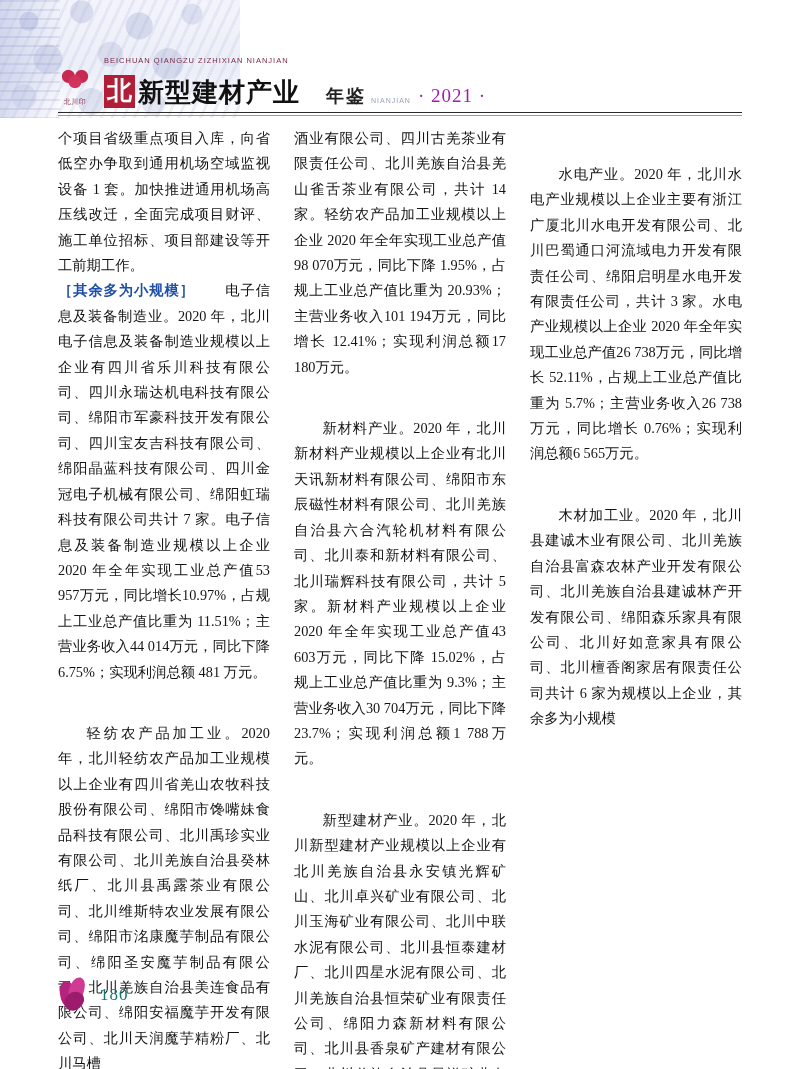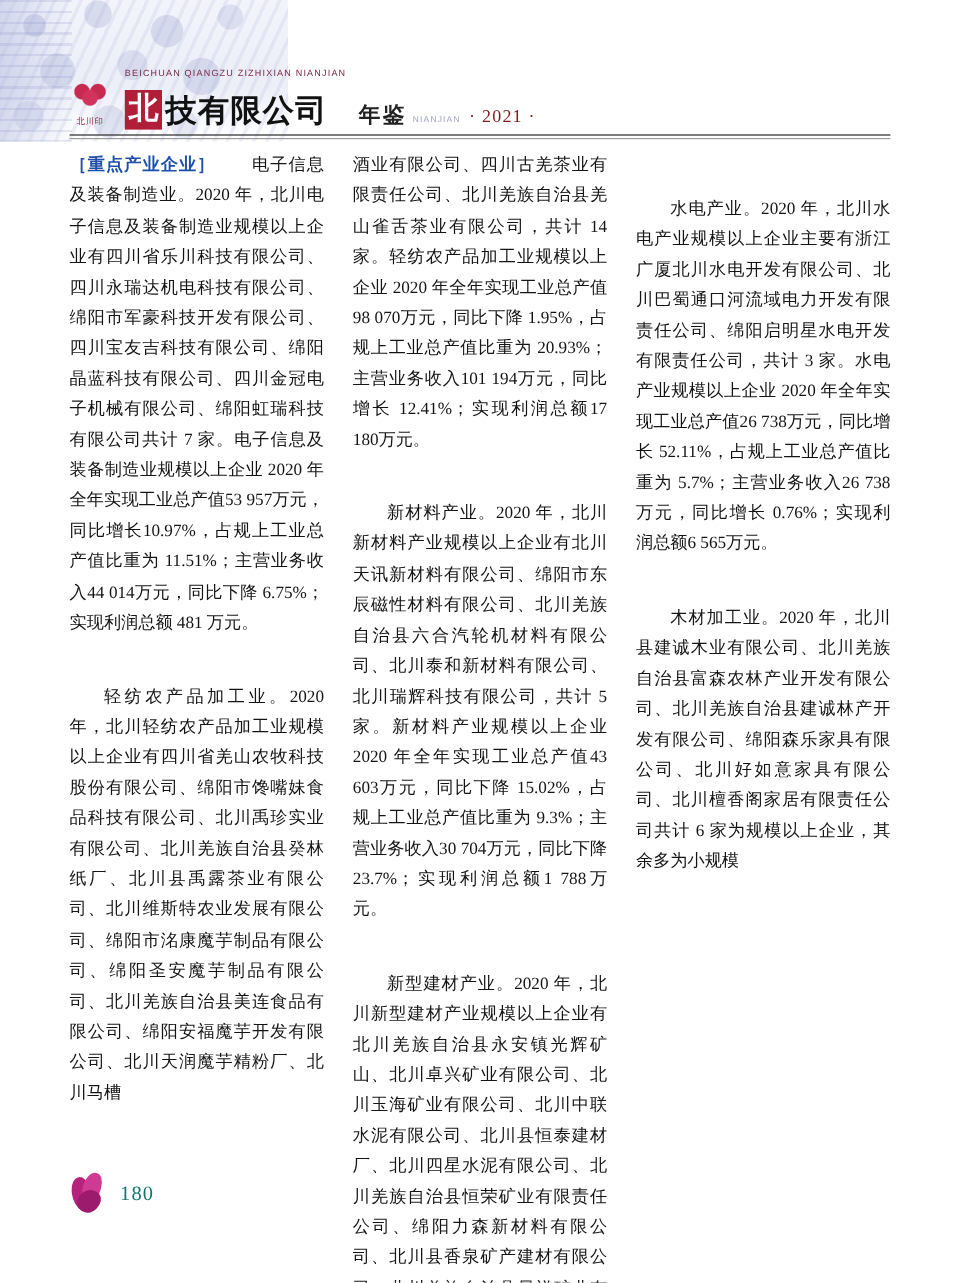--- a/index.html
+++ b/index.html
@@ -131,22 +131,22 @@
     letter-spacing: 2px;
   }
   .mast-year-sub {
     font-family: "Liberation Sans", sans-serif;
     font-size: 7px;
     color: #9aa0c0;
     letter-spacing: 1px;
     margin: 0 4px 4px 2px;
   }
   .mast-year-num {
-    font-size: 15px;
-    color: #7f1d1d;
+    font-size: 19px;
+    color: #a21caf;
     font-family: "Liberation Serif", serif;
     letter-spacing: 1px;
     margin-bottom: 1px;
   }
   .mast-rule {
     position: absolute;
     left: 58px;
     top: 112px;
     width: 684px;
     height: 1px;
@@ -241,33 +241,34 @@
   <div class="deco-band"></div>
 
   <div class="masthead">
     <div class="seal">
       <div class="seal-emblem"></div>
       <div class="seal-text">北川印</div>
     </div>
     <div class="mast-pinyin">BEICHUAN QIANGZU ZIZHIXIAN NIANJIAN</div>
     <div class="mast-title">
       <span class="mast-bei">北</span>
-      <span class="mast-rest">技有限公司</span>
+      <span class="mast-rest">新型建材产业</span>
       <span class="mast-year-label">年鉴</span>
       <span class="mast-year-sub">NIANJIAN</span>
       <span class="mast-year-num">· 2021 ·</span>
     </div>
   </div>
   <div class="mast-rule"></div>
   <div class="mast-rule-thin"></div>
 
   <div class="columns">
 
     <div class="col">
-      <p><span class="section-head">［重点产业企业］</span><span>　　电子信息及装备制造业。2020 年，北川电子信息及装备制造业规模以上企业有四川省乐川科技有限公司、四川永瑞达机电科技有限公司、绵阳市军豪科技开发有限公司、四川宝友吉科技有限公司、绵阳晶蓝科技有限公司、四川金冠电子机械有限公司、绵阳虹瑞科技有限公司共计 7 家。电子信息及装备制造业规模以上企业 2020 年全年实现工业总产值53 957万元，同比增长10.97%，占规上工业总产值比重为 11.51%；主营业务收入44 014万元，同比下降 6.75%；实现利润总额 481 万元。</span></p>
+      <p>个项目省级重点项目入库，向省低空办争取到通用机场空域监视设备 1 套。加快推进通用机场高压线改迁，全面完成项目财评、施工单位招标、项目部建设等开工前期工作。</p>
+      <p><span class="section-head">［其余多为小规模］</span><span>　　电子信息及装备制造业。2020 年，北川电子信息及装备制造业规模以上企业有四川省乐川科技有限公司、四川永瑞达机电科技有限公司、绵阳市军豪科技开发有限公司、四川宝友吉科技有限公司、绵阳晶蓝科技有限公司、四川金冠电子机械有限公司、绵阳虹瑞科技有限公司共计 7 家。电子信息及装备制造业规模以上企业 2020 年全年实现工业总产值53 957万元，同比增长10.97%，占规上工业总产值比重为 11.51%；主营业务收入44 014万元，同比下降 6.75%；实现利润总额 481 万元。</span></p>
       <p class="indent">轻纺农产品加工业。2020 年，北川轻纺农产品加工业规模以上企业有四川省羌山农牧科技股份有限公司、绵阳市馋嘴妹食品科技有限公司、北川禹珍实业有限公司、北川羌族自治县癸林纸厂、北川县禹露茶业有限公司、北川维斯特农业发展有限公司、绵阳市洺康魔芋制品有限公司、绵阳圣安魔芋制品有限公司、北川羌族自治县美连食品有限公司、绵阳安福魔芋开发有限公司、北川天润魔芋精粉厂、北川马槽</p>
     </div>
 
     <div class="col">
       <p>酒业有限公司、四川古羌茶业有限责任公司、北川羌族自治县羌山雀舌茶业有限公司，共计 14 家。轻纺农产品加工业规模以上企业 2020 年全年实现工业总产值98 070万元，同比下降 1.95%，占规上工业总产值比重为 20.93%；主营业务收入101 194万元，同比增长 12.41%；实现利润总额17 180万元。</p>
       <p class="indent">新材料产业。2020 年，北川新材料产业规模以上企业有北川天讯新材料有限公司、绵阳市东辰磁性材料有限公司、北川羌族自治县六合汽轮机材料有限公司、北川泰和新材料有限公司、北川瑞辉科技有限公司，共计 5 家。新材料产业规模以上企业 2020 年全年实现工业总产值43 603万元，同比下降 15.02%，占规上工业总产值比重为 9.3%；主营业务收入30 704万元，同比下降 23.7%；实现利润总额1 788万元。</p>
       <p class="indent">新型建材产业。2020 年，北川新型建材产业规模以上企业有北川羌族自治县永安镇光辉矿山、北川卓兴矿业有限公司、北川玉海矿业有限公司、北川中联水泥有限公司、北川县恒泰建材厂、北川四星水泥有限公司、北川羌族自治县恒荣矿业有限责任公司、绵阳力森新材料有限公司、北川县香泉矿产建材有限公司、北川羌族自治县晟祥矿业有限公司、北川剑鑫建材厂、北川蓝星特种玻璃有限公司、四川展塑科</p>
     </div>
 
     <div class="col">

